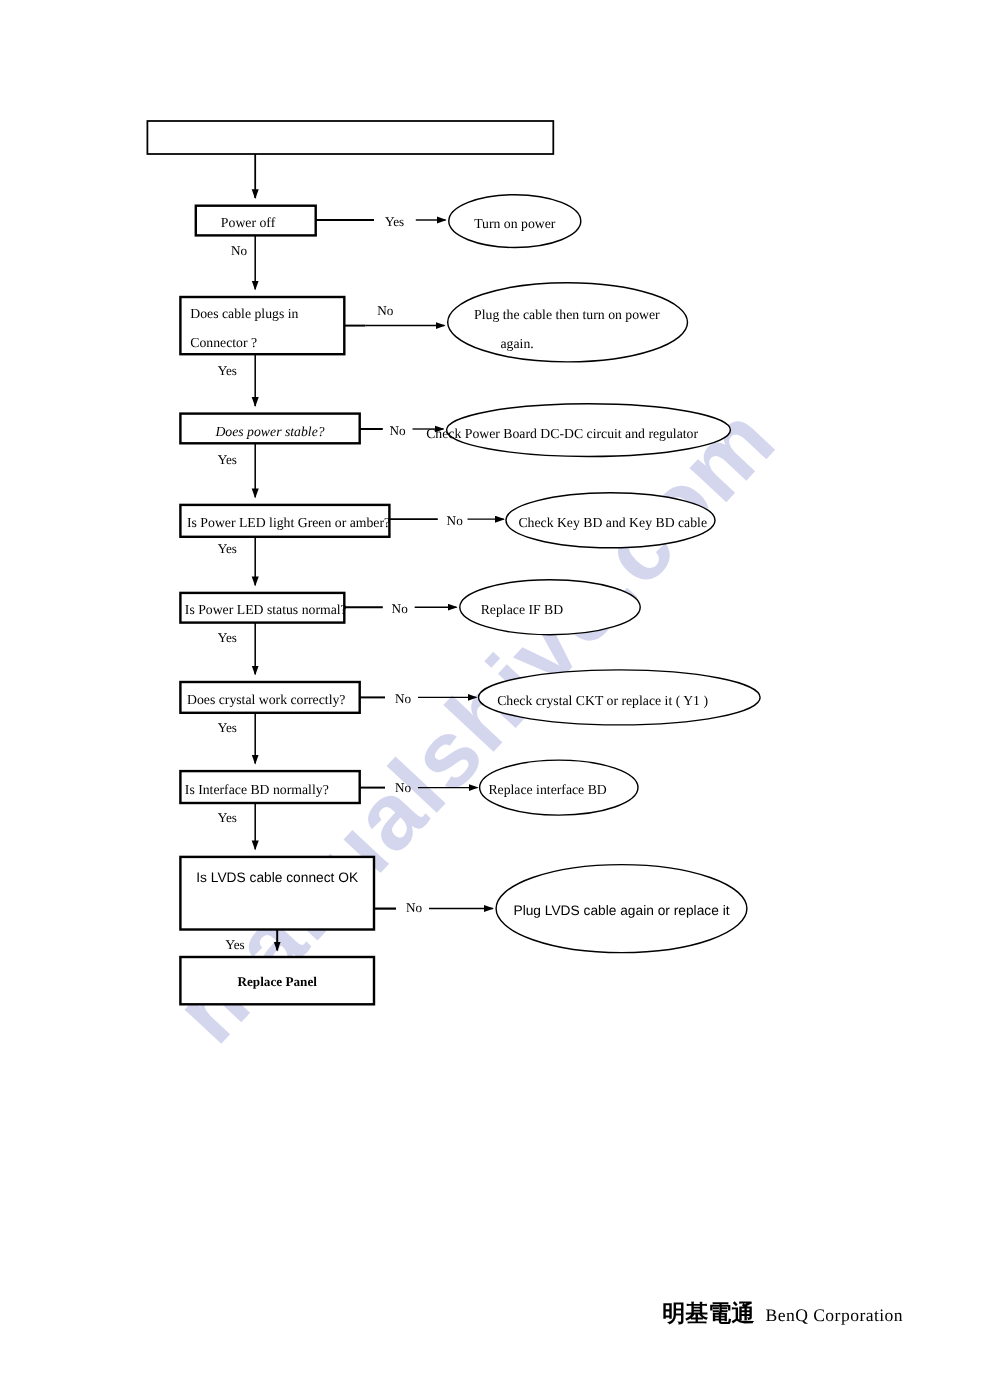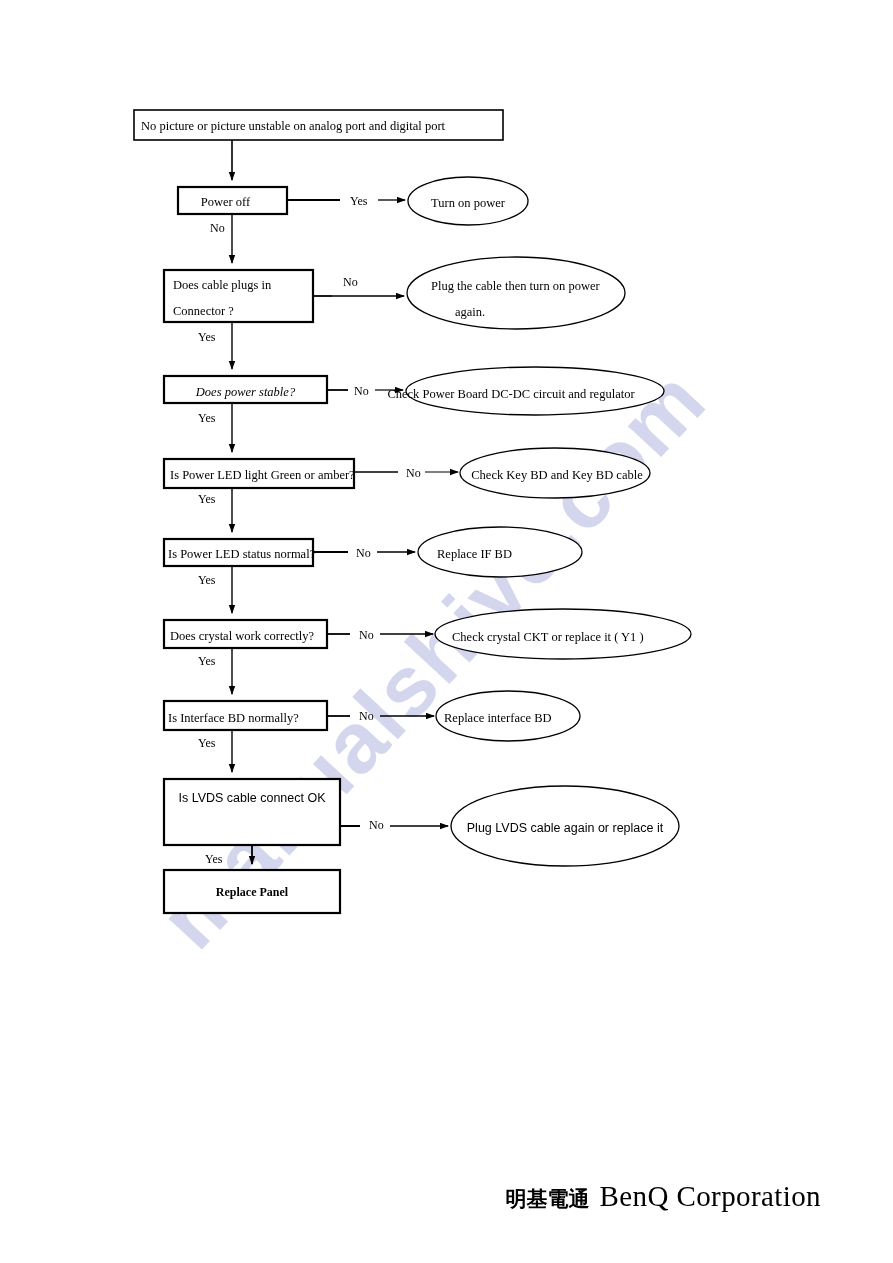--- a/index.html
+++ b/index.html
@@ -83,21 +83,21 @@
   }
   #footer-cjk {
     font-family: "DejaVu Sans", sans-serif;
     font-weight: bold;
     font-size: 21px;
     letter-spacing: 0px;
     color: #000;
   }
   #footer-latin {
     font-family: "Liberation Serif", serif;
-    font-size: 29px;
+    font-size: 16px;
     color: #000;
     letter-spacing: 0.4px;
     text-align: right;
   }
 </style>
 </head>
 <body>
 
 <div id="page">
 
@@ -184,21 +184,20 @@
     <line x1="380" y1="716" x2="434" y2="716" stroke="#000000" stroke-width="1.3" marker-end="url(#arrowhead)"></line>
 
     <line x1="232" y1="730" x2="232" y2="772" stroke="#000000" stroke-width="1.4" marker-end="url(#arrowhead)"></line>
 
     <line x1="340" y1="826" x2="360" y2="826" stroke="#000000" stroke-width="2.0"></line>
     <line x1="390" y1="826" x2="448" y2="826" stroke="#000000" stroke-width="1.4" marker-end="url(#arrowhead)"></line>
 
     <line x1="252" y1="845" x2="252" y2="864" stroke="#000000" stroke-width="1.8" marker-end="url(#arrowhead)"></line>
   </svg>
 
-  <div class="node-label" style="left:141px; top:117px;">No picture or picture unstable on analog port and digital port</div>
 
   <div class="node-label box-text-center" style="left:178px; top:193px; width:95px;">Power off</div>
 
   <div class="node-label box-text-center" style="left:409px; top:194px; width:118px;">Turn on power</div>
 
   <div class="node-label" style="left:173px; top:276px;">Does cable plugs in</div>
   <div class="node-label" style="left:173px; top:302px;">Connector ?</div>
 
   <div class="node-label" style="left:431px; top:277px;">Plug the cable then turn on power</div>
   <div class="node-label" style="left:455px; top:303px;">again.</div>

